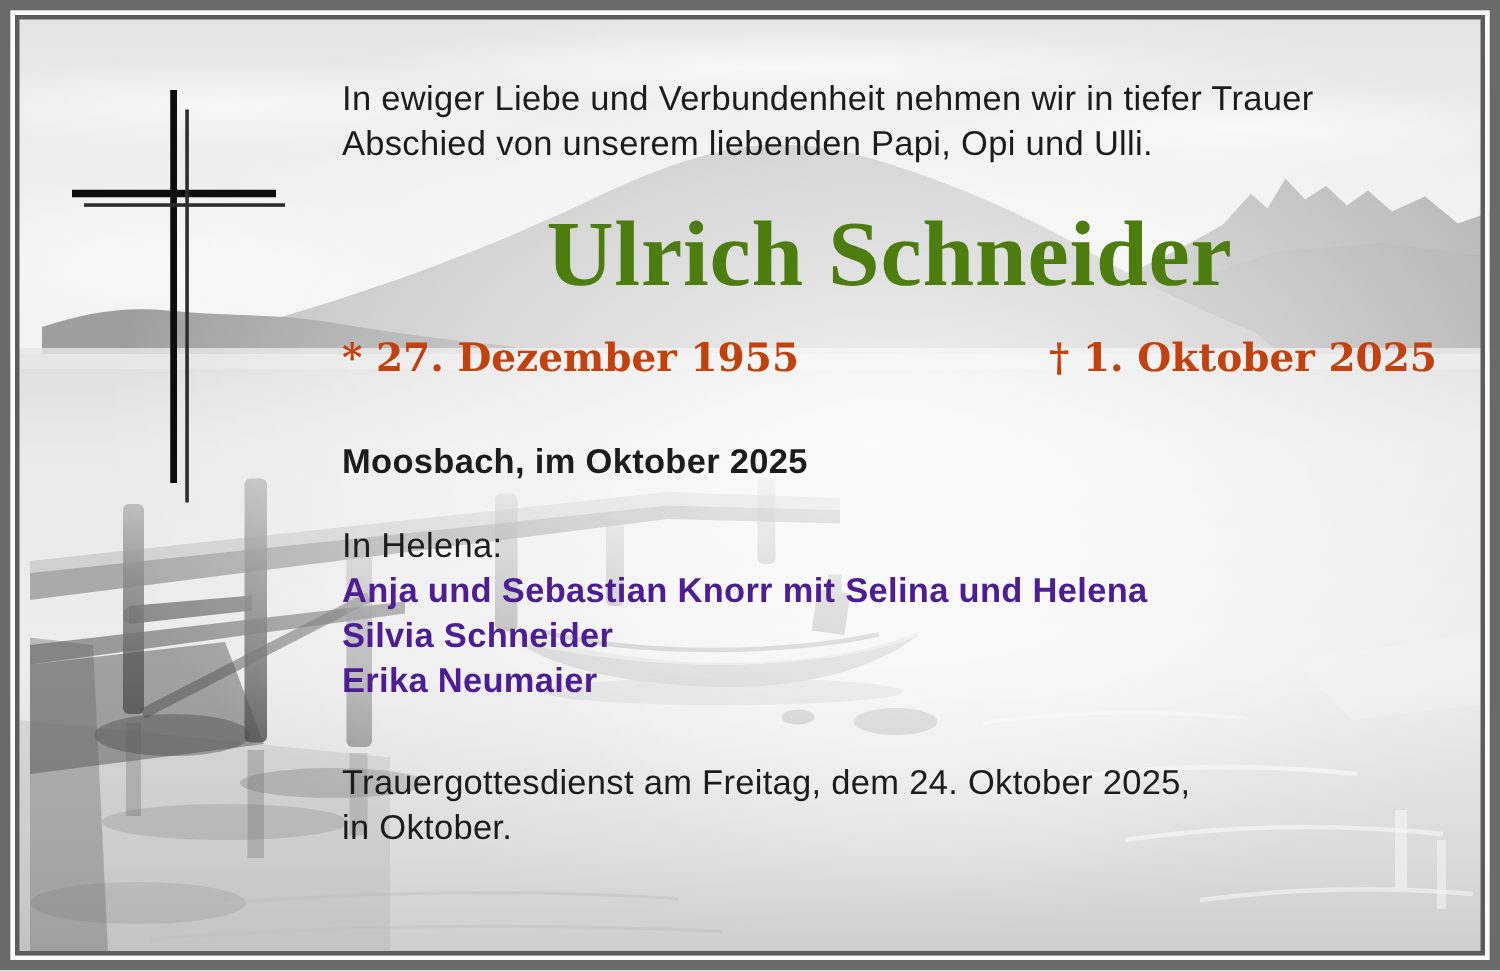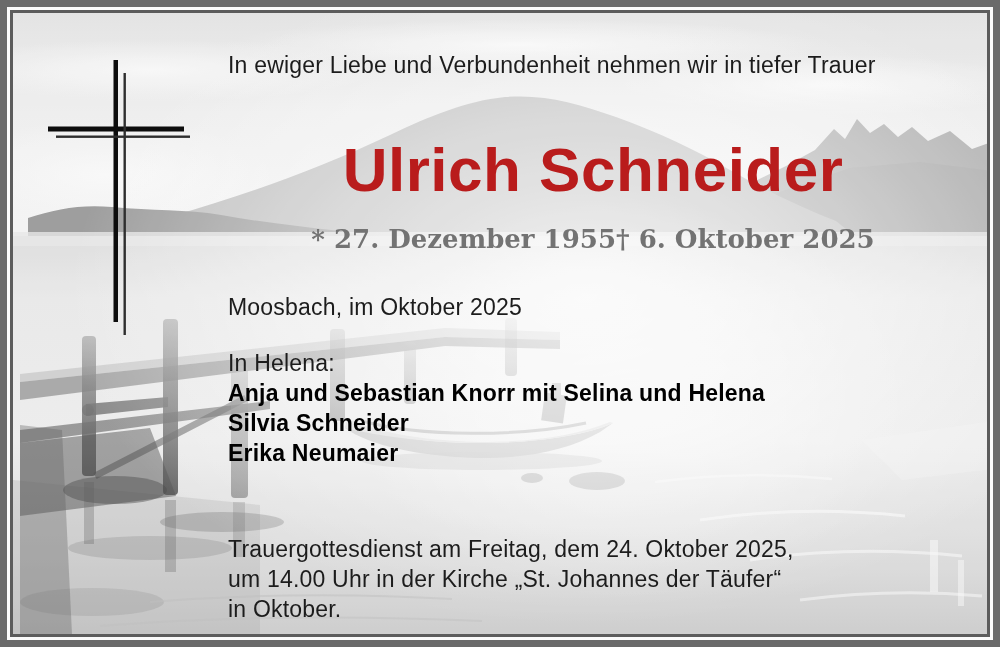--- a/index.html
+++ b/index.html
@@ -12,31 +12,31 @@
   svg.scene{position:absolute;left:0;top:0;width:1000px;height:647px;display:block;}
   
   .frame-outer{position:absolute;inset:0;border:7px solid #6a6a6a;pointer-events:none;z-index:6;}
   .frame-gap{position:absolute;inset:7px;border:3px solid #fafafa;pointer-events:none;z-index:6;}
   .frame-inner{position:absolute;inset:10px;border:3px solid #5c5c5c;pointer-events:none;z-index:6;}
 
   .txt{position:absolute;z-index:5;white-space:nowrap;}
   .intro{left:228px;top:50px;font-size:23px;line-height:30px;letter-spacing:.2px;}
   .name{
     left:228px;top:137px;width:730px;text-align:center;
-    font-family:Liberation Sans, sans-serif;font-weight:700;
-    font-size:62px;line-height:66px;letter-spacing:.5px;color:#b91c1c;
+    font-family:Liberation Serif, serif;font-weight:700;
+    font-size:62px;line-height:66px;letter-spacing:.5px;color:#4d7c0f;
   }
   .dates{
-    left:228px;top:222px;width:730px;display:flex;justify-content:center;
-    font-family:"DejaVu Serif", serif;font-weight:700;font-size:26px;line-height:34px;color:#737373;
+    left:228px;top:222px;width:730px;display:flex;justify-content:space-between;
+    font-family:"DejaVu Serif", serif;font-weight:700;font-size:26px;line-height:34px;color:#c2410c;
   }
-  .place{left:228px;top:292px;font-size:23px;line-height:30px;letter-spacing:.2px;}
+  .place{left:228px;top:292px;font-size:23px;line-height:30px;letter-spacing:.2px;font-weight:bold;}
   .mourners-label{left:228px;top:348px;font-size:23px;line-height:30px;letter-spacing:.2px;}
-  .mourners{left:228px;top:378px;font-size:23px;line-height:30px;font-weight:700;letter-spacing:.2px;color:#000000;}
-  .service{left:228px;top:534px;font-size:23px;line-height:30px;letter-spacing:.2px;}
+  .mourners{left:228px;top:378px;font-size:23px;line-height:30px;font-weight:700;letter-spacing:.2px;color:#4c1d95;}
+  .service{left:228px;top:506px;font-size:23px;line-height:30px;letter-spacing:.2px;}
 </style>
 </head>
 <body>
 
 <div class="stage">
 
   <svg class="scene" viewBox="0 0 1000 647" preserveAspectRatio="none" aria-hidden="true">
     <defs>
       <linearGradient id="skyGrad" x1="0" y1="0" x2="0" y2="1">
         <stop offset="0" stop-color="#dedede"></stop>
@@ -139,40 +139,40 @@
     <g>
       <rect x="113.5" y="60" width="4.5" height="262" fill="#0d0d0d"></rect>
       <rect x="48" y="126.5" width="136" height="5" fill="#0d0d0d"></rect>
       <rect x="123.5" y="73" width="2.4" height="262" fill="#2e2e2e"></rect>
       <rect x="56" y="135.5" width="134" height="2.4" fill="#2e2e2e"></rect>
     </g>
   </svg>
 
   <div class="txt intro">
     <div>In ewiger Liebe und Verbundenheit nehmen wir in tiefer Trauer</div>
+    <div>Abschied von unserem liebenden Papi, Opi und Ulli.</div>
   </div>
 
   <div class="txt name">Ulrich Schneider</div>
 
   <div class="txt dates">
     <span>* 27. Dezember 1955</span>
-    <span>† 6. Oktober 2025</span>
+    <span>† 1. Oktober 2025</span>
   </div>
 
   <div class="txt place">Moosbach, im Oktober 2025</div>
 
   <div class="txt mourners-label">In Helena:</div>
   <div class="txt mourners">
     <div>Anja und Sebastian Knorr mit Selina und Helena</div>
     <div>Silvia Schneider</div>
     <div>Erika Neumaier</div>
   </div>
 
   <div class="txt service">
     <div>Trauergottesdienst am Freitag, dem 24. Oktober 2025,</div>
-    <div>um 14.00 Uhr in der Kirche „St. Johannes der Täufer“</div>
     <div>in Oktober.</div>
   </div>
 
   <div class="frame-outer"></div>
   <div class="frame-gap"></div>
   <div class="frame-inner"></div>
 </div>
 
 </body></html>

